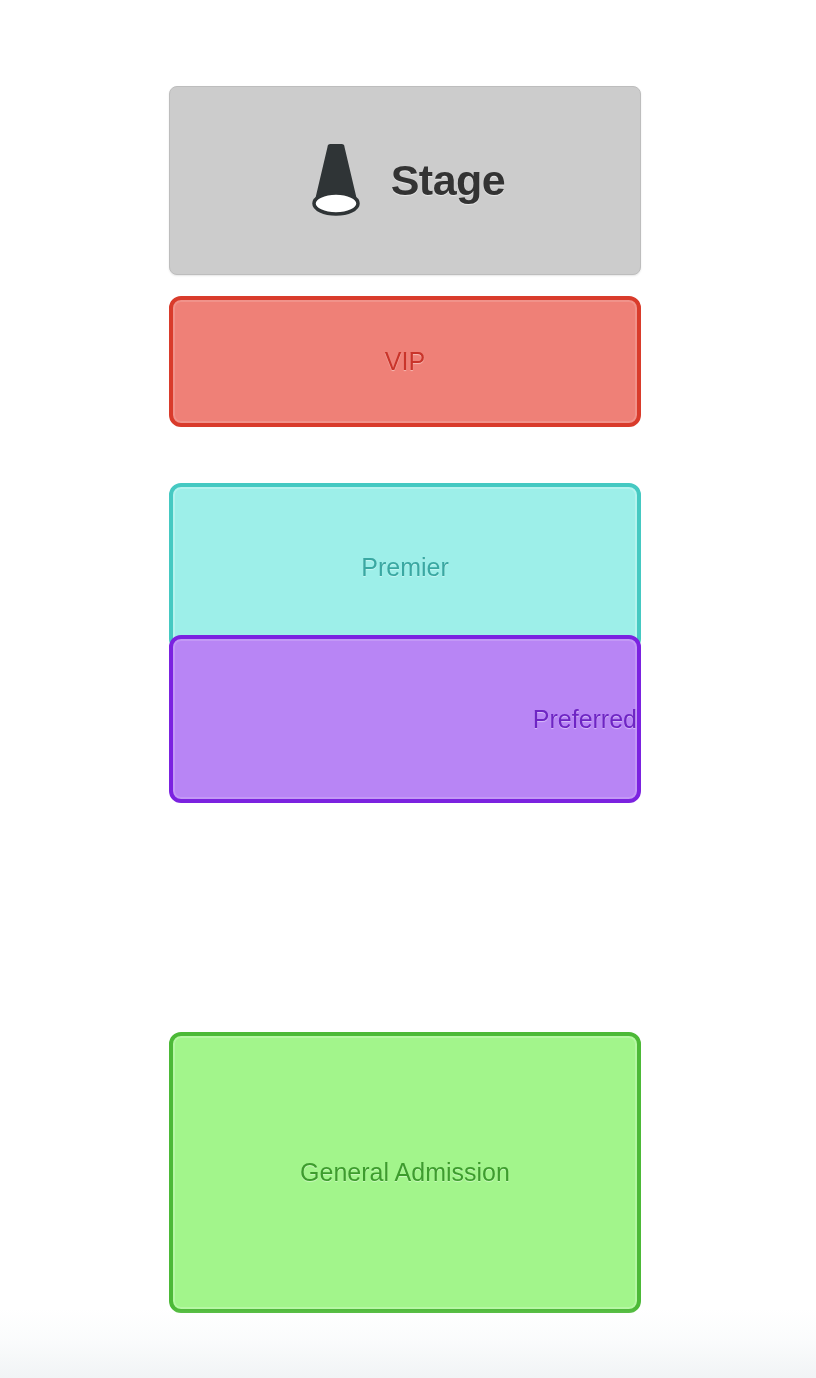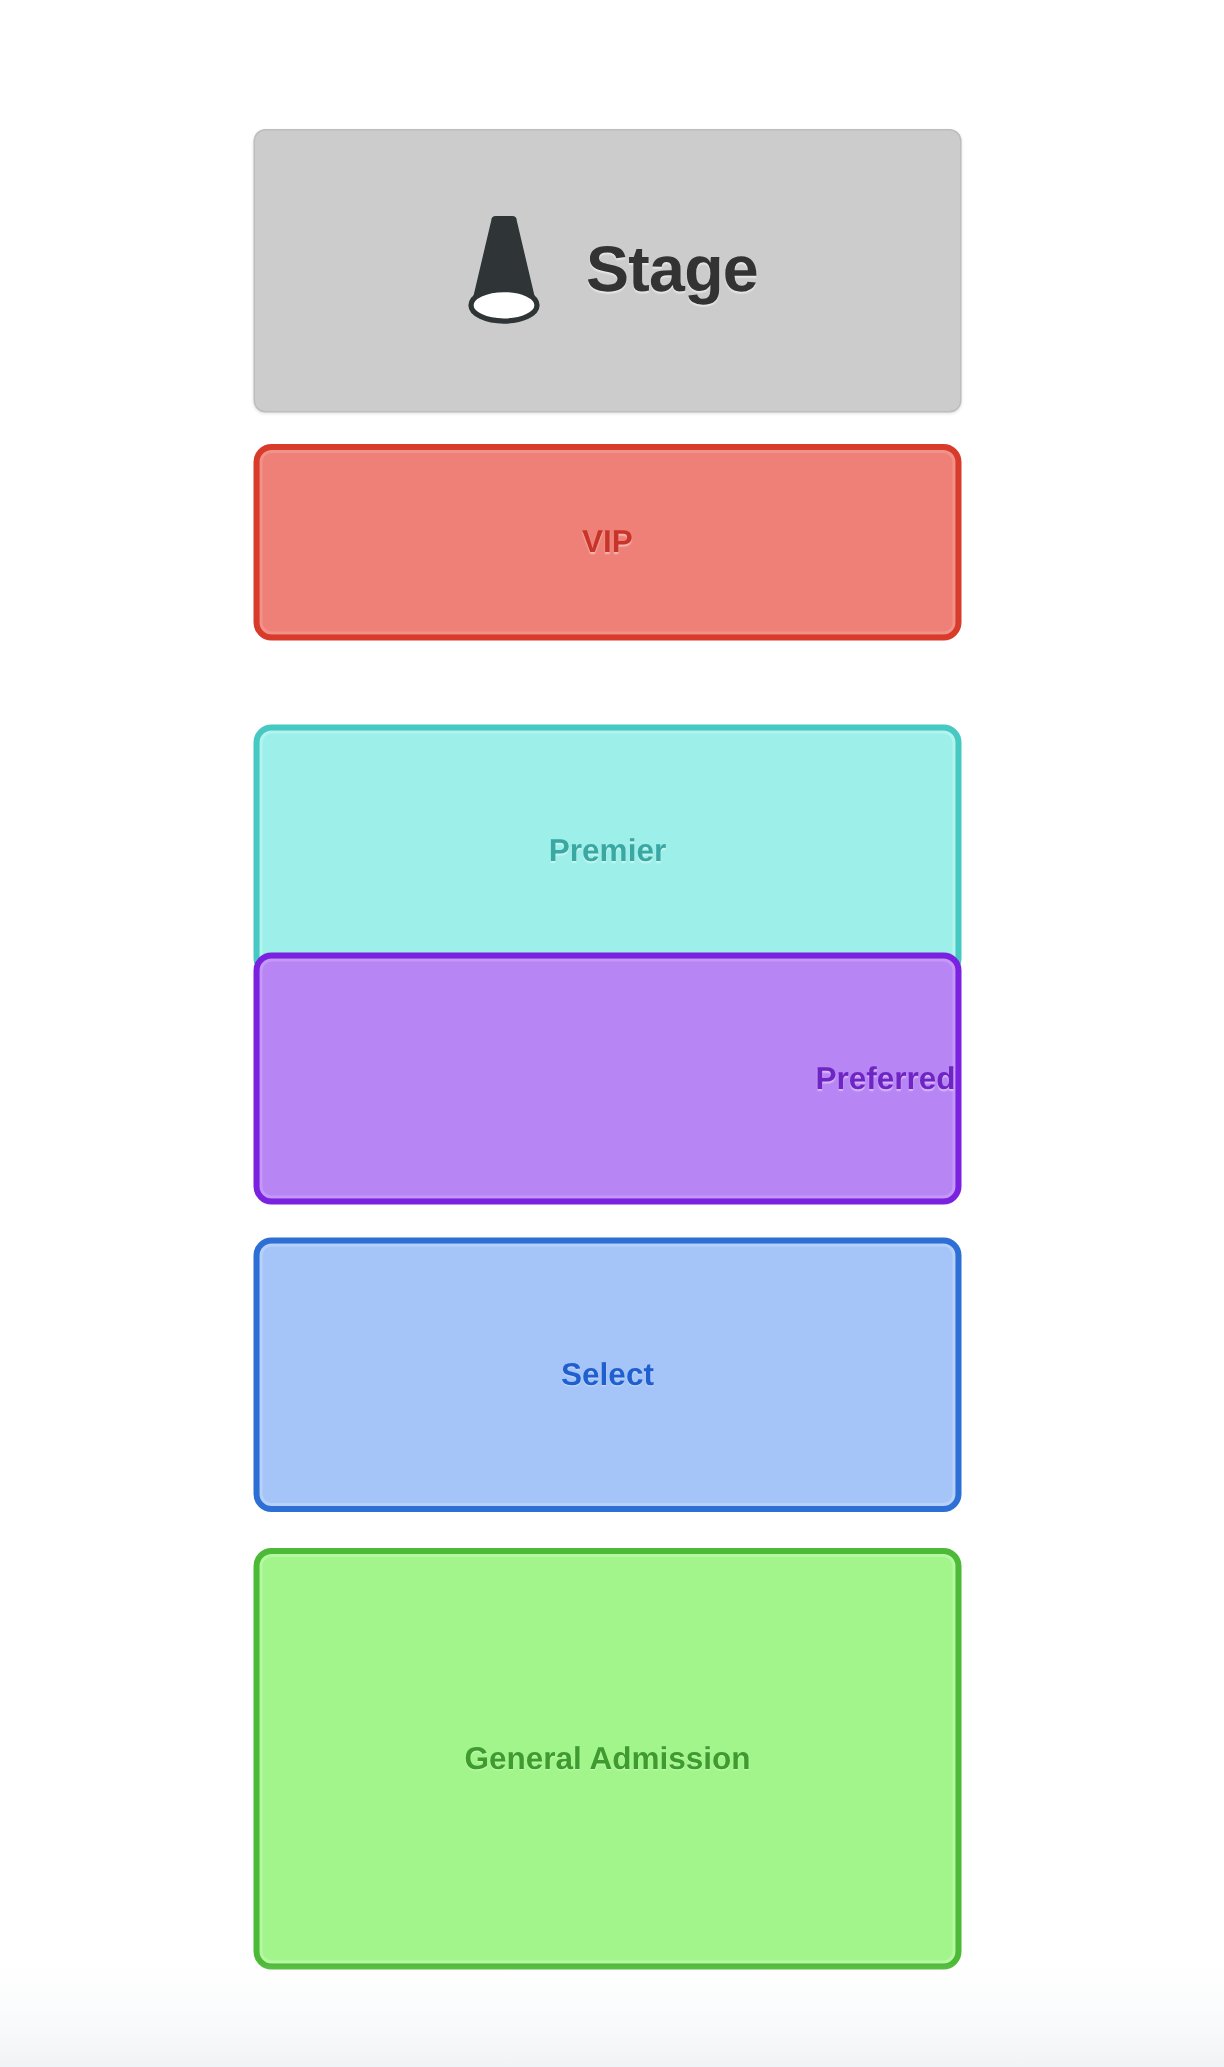--- a/index.html
+++ b/index.html
@@ -80,22 +80,22 @@
     text-shadow: 0 1px 1px rgba(255,255,255,0.55);
   }
 
   
   .tier {
     border-width: 4px;
     border-style: solid;
     border-radius: 12px;
   }
   .tier-label {
-    font-size: 21px;
-    font-weight: bold;
+    font-size: 25px;
+    font-weight: normal;
     line-height: 1;
     text-shadow: 0 1px 1px rgba(255,255,255,0.45);
     user-select: none;
   }
 
   #vip-section {
     top: 296px;
     height: 131px;
     background: #ef8077;
     border-color: #d93b2b;
@@ -165,22 +165,19 @@
   </div>
 
   <div class="section tier" id="premier-section">
     <span class="tier-label">Premier</span>
   </div>
 
   <div class="section tier" id="preferred-section">
     <span class="tier-label">Preferred</span>
   </div>
 
-  <div class="section tier" id="select-section">
-    <span class="tier-label">Select</span>
-  </div>
 
   <div class="section tier" id="general-admission-section">
     <span class="tier-label">General Admission</span>
   </div>
 
   <div id="page-bottom-gradient"></div>
 </div>
 
 </body></html>

